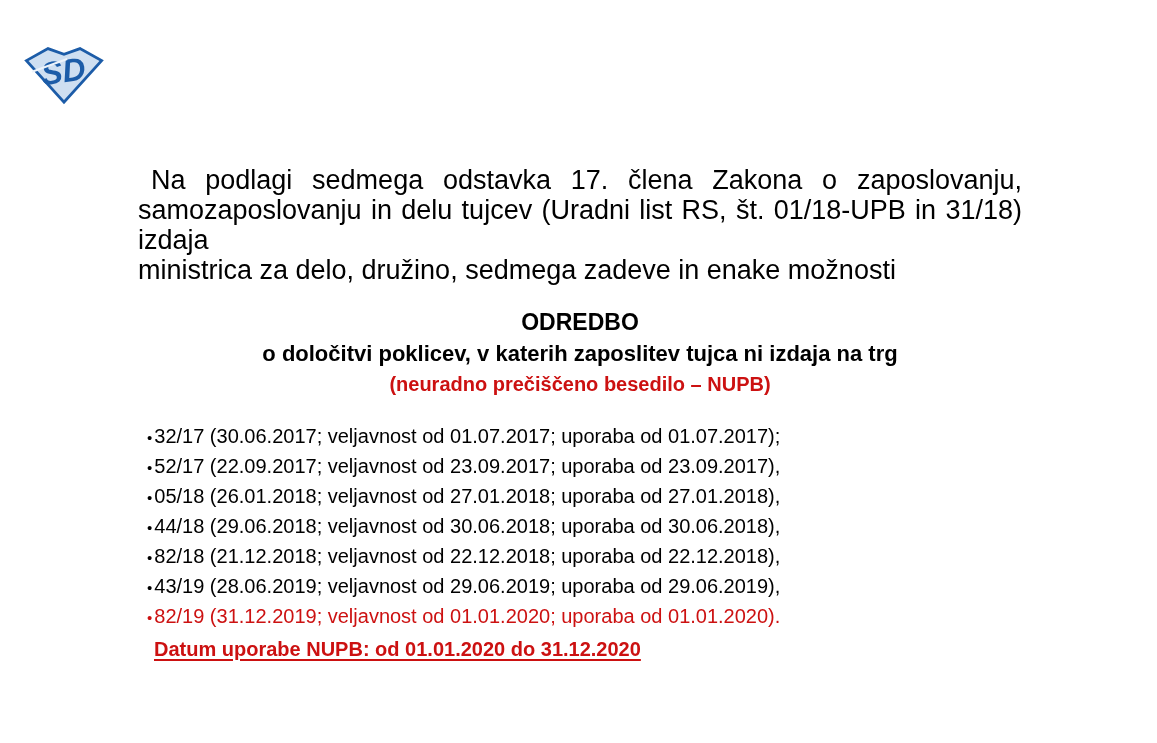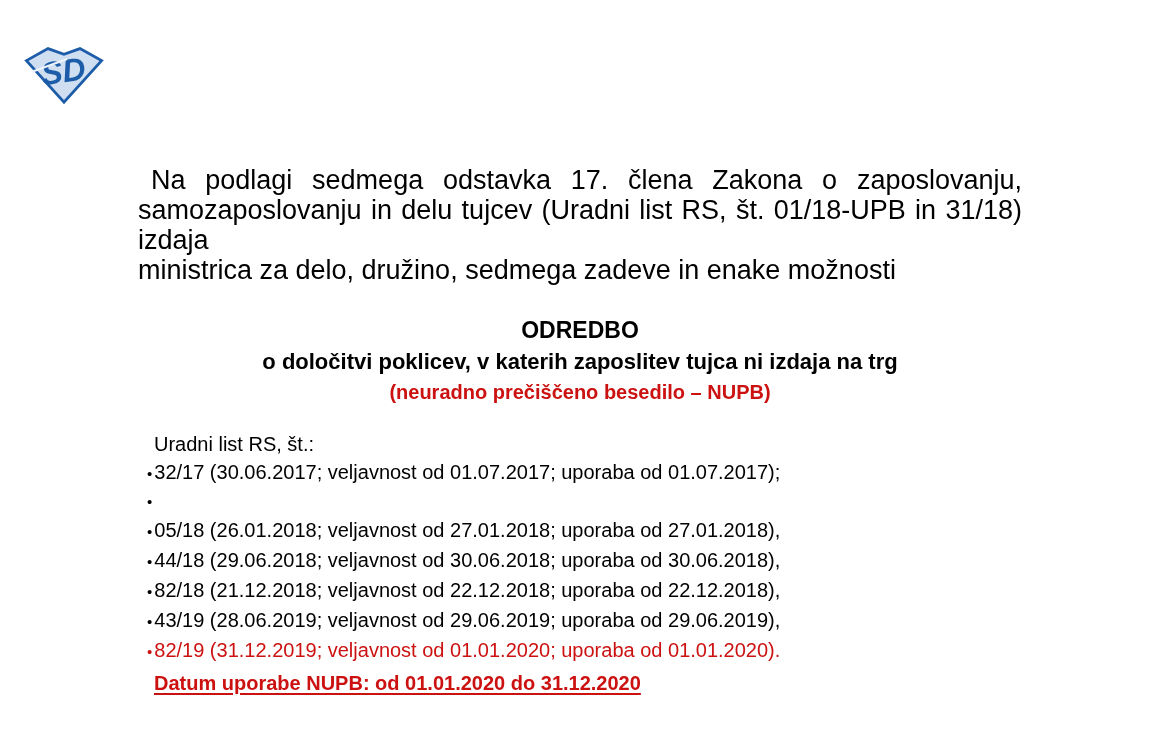--- a/index.html
+++ b/index.html
@@ -18,21 +18,21 @@
     position: absolute;
     left: 138px;
     top: 165px;
     width: 884px;
   }
 
   .intro { font-size: 27px; line-height: 30px; }
   .intro .jline { text-align: justify; text-align-last: justify; }
   .intro .indent { text-indent: 13px; }
 
-  .title-block { margin-top: 30px; text-align: center; }
+  .title-block { margin-top: 22px; text-align: center; }
   .title-main { font-size: 23px; font-weight: bold; line-height: 31px; }
   .title-sub  { font-size: 22px; font-weight: bold; line-height: 31px; }
   .title-note { font-size: 20px; font-weight: bold; line-height: 31px; color: var(--accent-red, #cc1111); }
 
   .gazette { margin-top: 22px; font-size: 20px; line-height: 28px; }
   .gazette-heading { padding-left: 16px; }
   .g-item { padding-left: 9px; display: flex; align-items: baseline; white-space: nowrap; }
   .g-item .bullet { font-size: 15px; margin-right: 2px; flex: none; }
   .g-item.red { color: var(--accent-red, #cc1111); }
 
@@ -67,28 +67,28 @@
     <div>ministrica za delo, družino, sedmega zadeve in enake možnosti</div>
   </div>
 
   <div class="title-block">
     <div class="title-main">ODREDBO</div>
     <div class="title-sub">o določitvi poklicev, v katerih zaposlitev tujca ni izdaja na trg</div>
     <div class="title-note">(neuradno prečiščeno besedilo – NUPB)</div>
   </div>
 
   <div class="gazette">
-    <div class="gazette-heading">Uradni list RS, št.:</div>
 
     <div class="g-item">
       <span class="bullet">•</span>
       <span>32/17 (30.06.2017; veljavnost od 01.07.2017; uporaba od 01.07.2017);</span>
     </div>
     <div class="g-item">
       <span class="bullet">•</span>
+      <span>52/17 (22.09.2017; veljavnost od 23.09.2017; uporaba od 23.09.2017),</span>
     </div>
     <div class="g-item">
       <span class="bullet">•</span>
       <span>05/18 (26.01.2018; veljavnost od 27.01.2018; uporaba od 27.01.2018),</span>
     </div>
     <div class="g-item">
       <span class="bullet">•</span>
       <span>44/18 (29.06.2018; veljavnost od 30.06.2018; uporaba od 30.06.2018),</span>
     </div>
     <div class="g-item">

